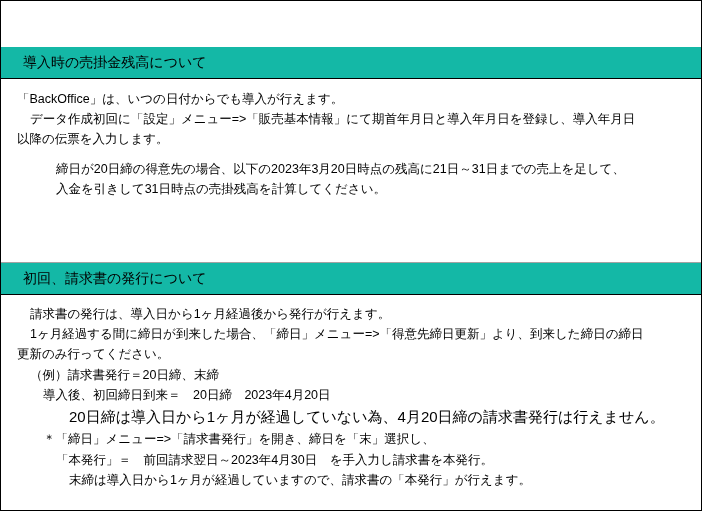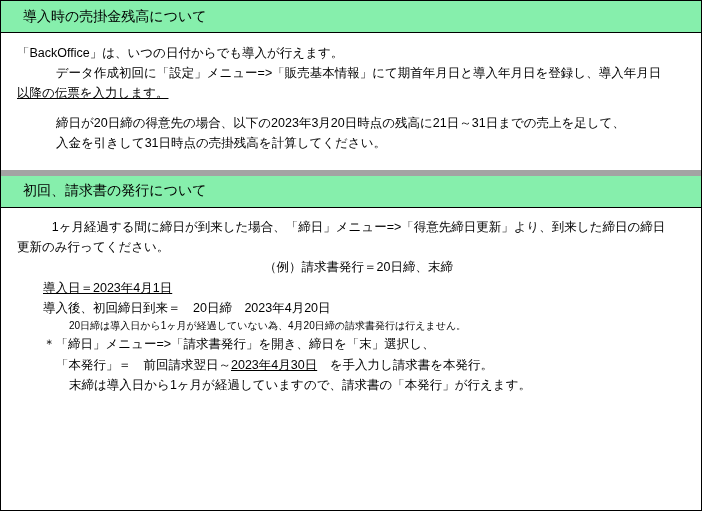--- a/index.html
+++ b/index.html
@@ -17,54 +17,53 @@
   .page {
     box-sizing: border-box;
     width: 702px;
     height: 511px;
     border: 1px solid #000000;
     padding: 0;
     background: #ffffff;
     position: relative;
   }
   .section-header {
-    background: #86efac;
+    background: #14b8a6;
     border-bottom: 1px solid #000000;
     font-size: 14px;
     font-weight: normal;
     padding: 7px 12px 7px 22px;
     line-height: 1.2;
+    margin-top: 46px;
   }
   .section-header.second {
-    border-top: 6px solid #a3a3a3;
-    font-family: Liberation Serif, serif;
+    border-top: 1px solid #a3a3a3;
   }
   .body-block {
     padding: 10px 14px 8px 16px;
     font-size: 12.5px;
     line-height: 1.62;
   }
   .body-block.second {
     padding-top: 9px;
   }
   p {
     margin: 0;
     padding: 0;
   }
   .u {
-    text-decoration: underline;
   }
   .i1 { padding-left: 0px; }
-  .i2 { padding-left: 13px; text-align: center; }
+  .i2 { padding-left: 13px; }
   .i3 { padding-left: 26px; }
   .i4 { padding-left: 39px; }
   .i5 { padding-left: 52px; }
   .gap-md { height: 9px; }
   .small {
-    font-size: 10px;
+    font-size: 15px;
   }
   .spacer-hdr2 { height: 9px; }
 </style>
 </head>
 <body>
 
 <div class="page">
 
   <div class="section-header">導入時の売掛金残高について</div>
 
@@ -75,24 +74,24 @@
     <div class="gap-md"></div>
     <p class="i4">締日が20日締の得意先の場合、以下の2023年3月20日時点の残高に21日～31日までの売上を足して、</p>
     <p class="i4">入金を引きして31日時点の売掛残高を計算してください。</p>
   </div>
 
   <div class="spacer-hdr2"></div>
 
   <div class="section-header second">初回、請求書の発行について</div>
 
   <div class="body-block second">
+    <p class="i2">請求書の発行は、導入日から1ヶ月経過後から発行が行えます。</p>
     <p class="i2">1ヶ月経過する間に締日が到来した場合、「締日」メニュー=&gt;「得意先締日更新」より、到来した締日の締日</p>
     <p class="i1">更新のみ行ってください。</p>
     <p class="i2">（例）請求書発行＝20日締、末締</p>
-    <p class="i3 u">導入日＝2023年4月1日</p>
     <p class="i3">導入後、初回締日到来＝　20日締　2023年4月20日</p>
     <p class="i5 small">20日締は導入日から1ヶ月が経過していない為、4月20日締の請求書発行は行えません。</p>
     <p class="i3">＊「締日」メニュー=&gt;「請求書発行」を開き、締日を「末」選択し、</p>
     <p class="i4">「本発行」＝　前回請求翌日～<span class="u">2023年4月30日</span>　を手入力し請求書を本発行。</p>
     <p class="i5">末締は導入日から1ヶ月が経過していますので、請求書の「本発行」が行えます。</p>
   </div>
 
 </div>
 
 </body></html>

